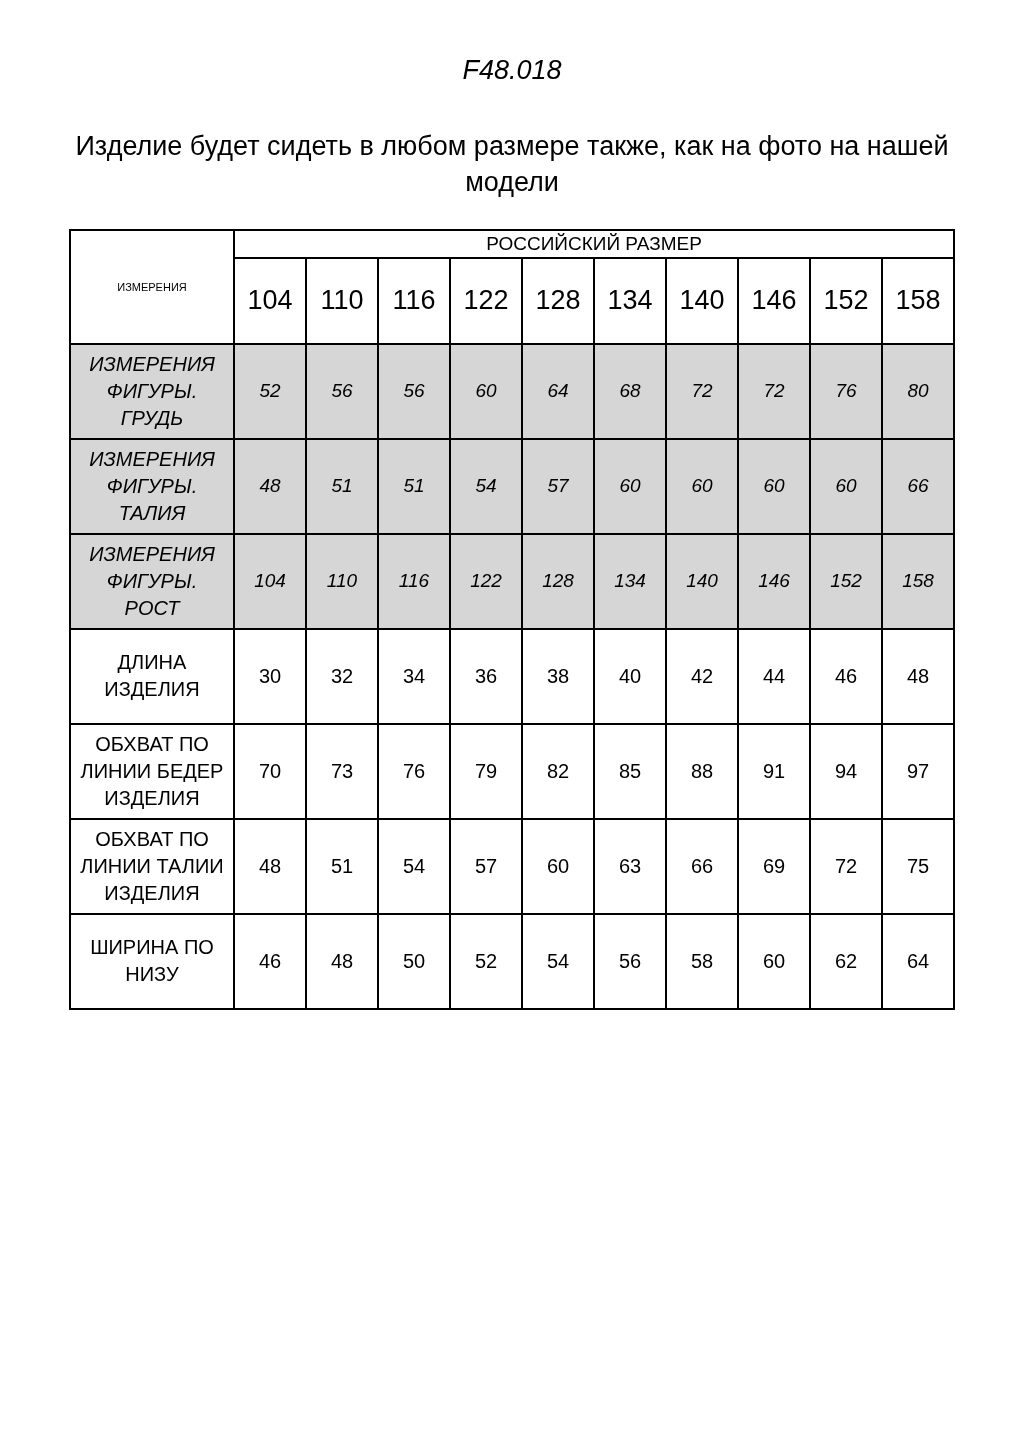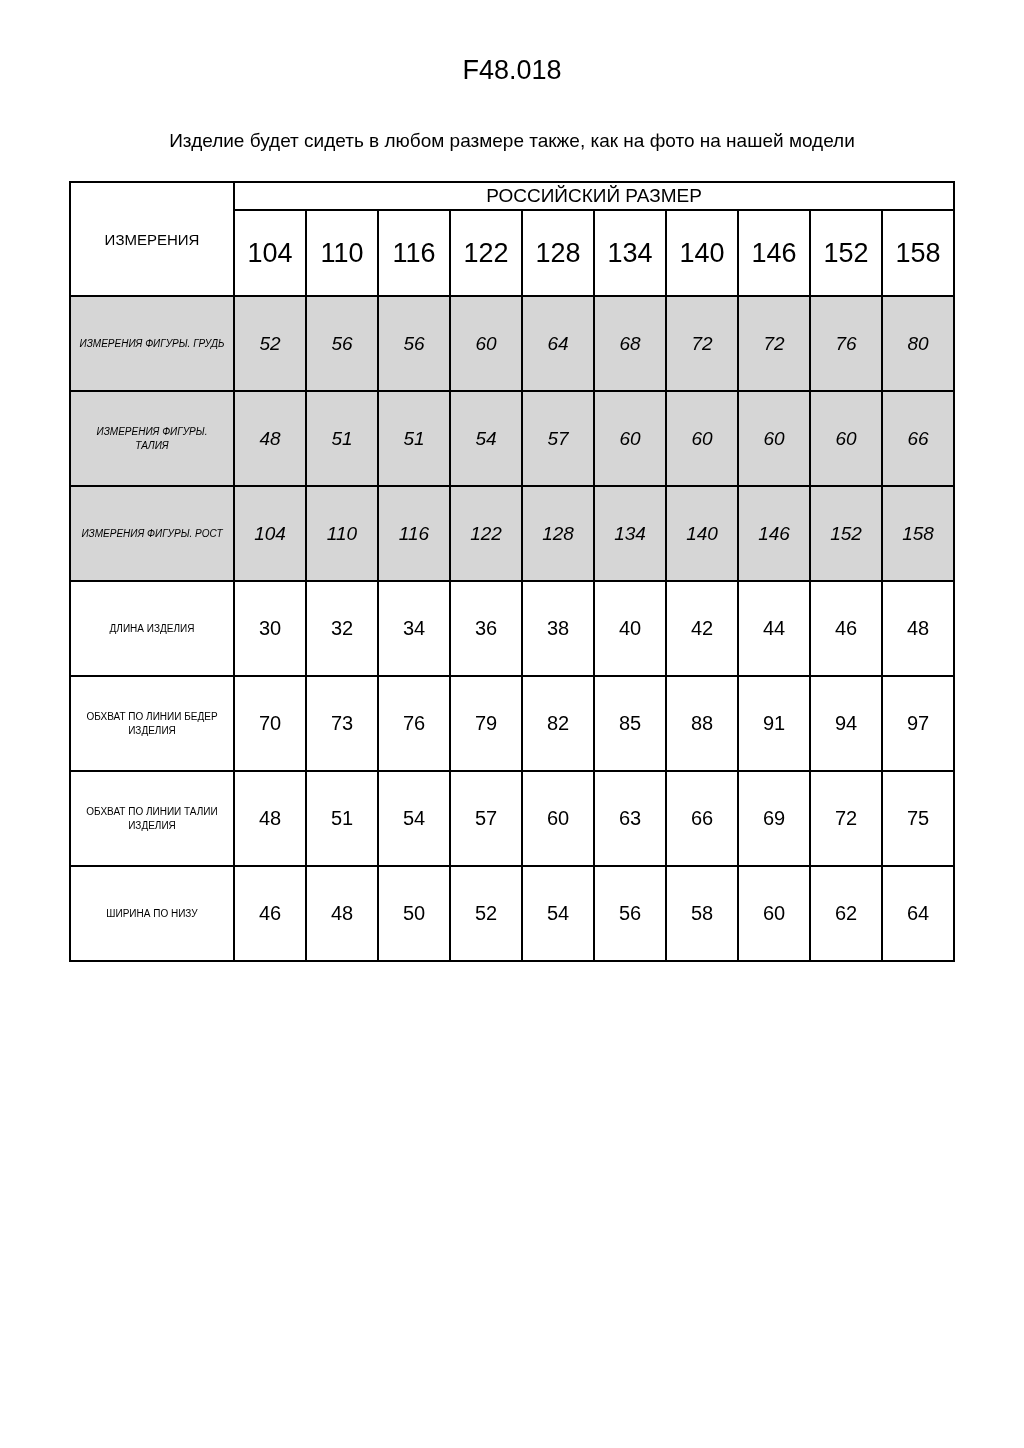--- a/index.html
+++ b/index.html
@@ -22,25 +22,26 @@
   .page-title {
     margin: 100px 0 0 0;
     font-size: 45px;
     font-weight: 400;
     line-height: 1.15;
   }
   .model-code {
     margin-top: 56px;
     font-size: 27px;
     line-height: 1.1;
+    font-style: italic;
   }
   .fit-note {
     width: 880px;
     margin: 42px auto 0 auto;
-    font-size: 19px;
+    font-size: 27px;
     line-height: 1.35;
   }
   .elastane-note {
     width: 920px;
     margin: 30px auto 0 auto;
     font-size: 23px;
     line-height: 1.2;
   }
   table.measurements {
     border-collapse: collapse;
@@ -51,36 +52,36 @@
   table.measurements th,
   table.measurements td {
     border: 2px solid #000000;
     text-align: center;
     vertical-align: middle;
     font-weight: 400;
     padding: 0;
   }
   th.corner-header {
     width: 162px;
-    font-size: 15px;
+    font-size: 11px;
   }
   th.group-header {
     height: 26px;
     font-size: 19px;
   }
   th.size-cell {
     height: 84px;
     font-size: 27px;
     font-weight: 700;
   }
   tbody tr {
     height: 95px;
   }
   tbody th.row-label {
-    font-size: 10px;
+    font-size: 20px;
     padding: 0 8px;
     line-height: 1.35;
     margin-top: 12px;
   }
   tbody td {
     font-size: 20px;
   }
   tr.figure-row {
     background: #d6d6d6;
     font-style: italic;

